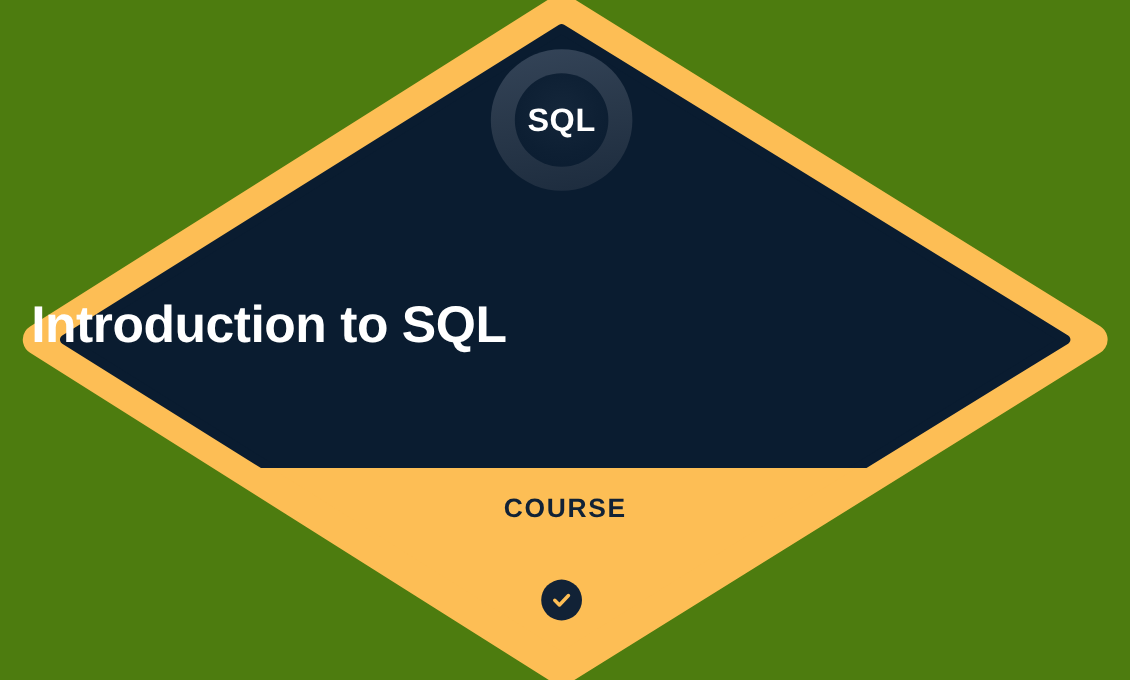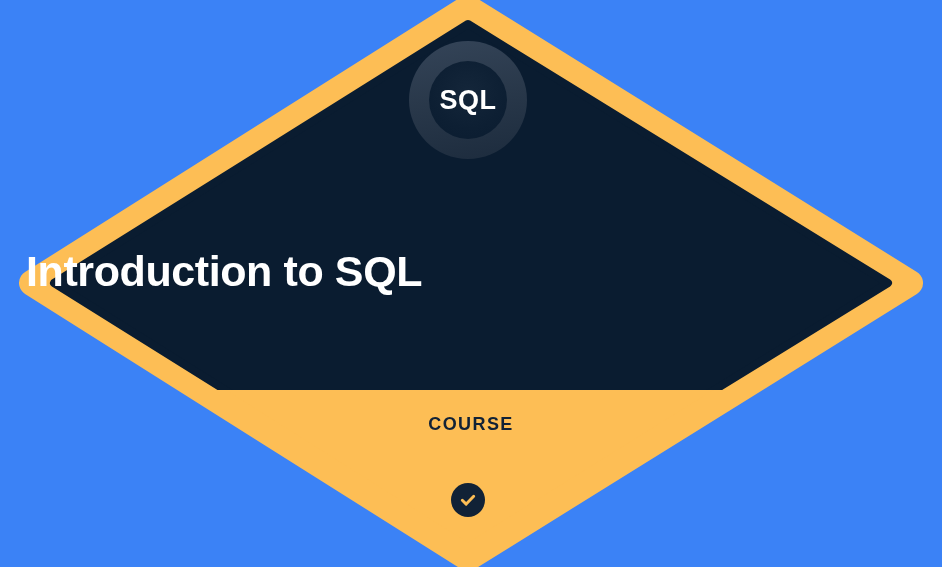--- a/index.html
+++ b/index.html
@@ -12,21 +12,21 @@
     width: 942px;
     height: 567px;
     overflow: hidden;
     font-family: "Liberation Sans", sans-serif;
   }
 
   #badge-stage {
     position: relative;
     width: 942px;
     height: 567px;
-    background: #3b82f6;
+    background: #4d7c0f;
   }
 
   #badge-svg {
     position: absolute;
     left: 0;
     top: 0;
     width: 942px;
     height: 567px;
     display: block;
   }
@@ -88,21 +88,21 @@
   
   .status-block {
     position: absolute;
     left: 0;
     top: 406px;
     width: 942px;
     text-align: center;
   }
   .status-line {
     color: #112236;
-    font-size: 18px;
+    font-size: 22px;
     font-weight: bold;
     letter-spacing: 1.4px;
     line-height: 36px;
     display: block;
   }
 
   .check-badge {
     position: absolute;
     left: 451px;
     top: 483px;

